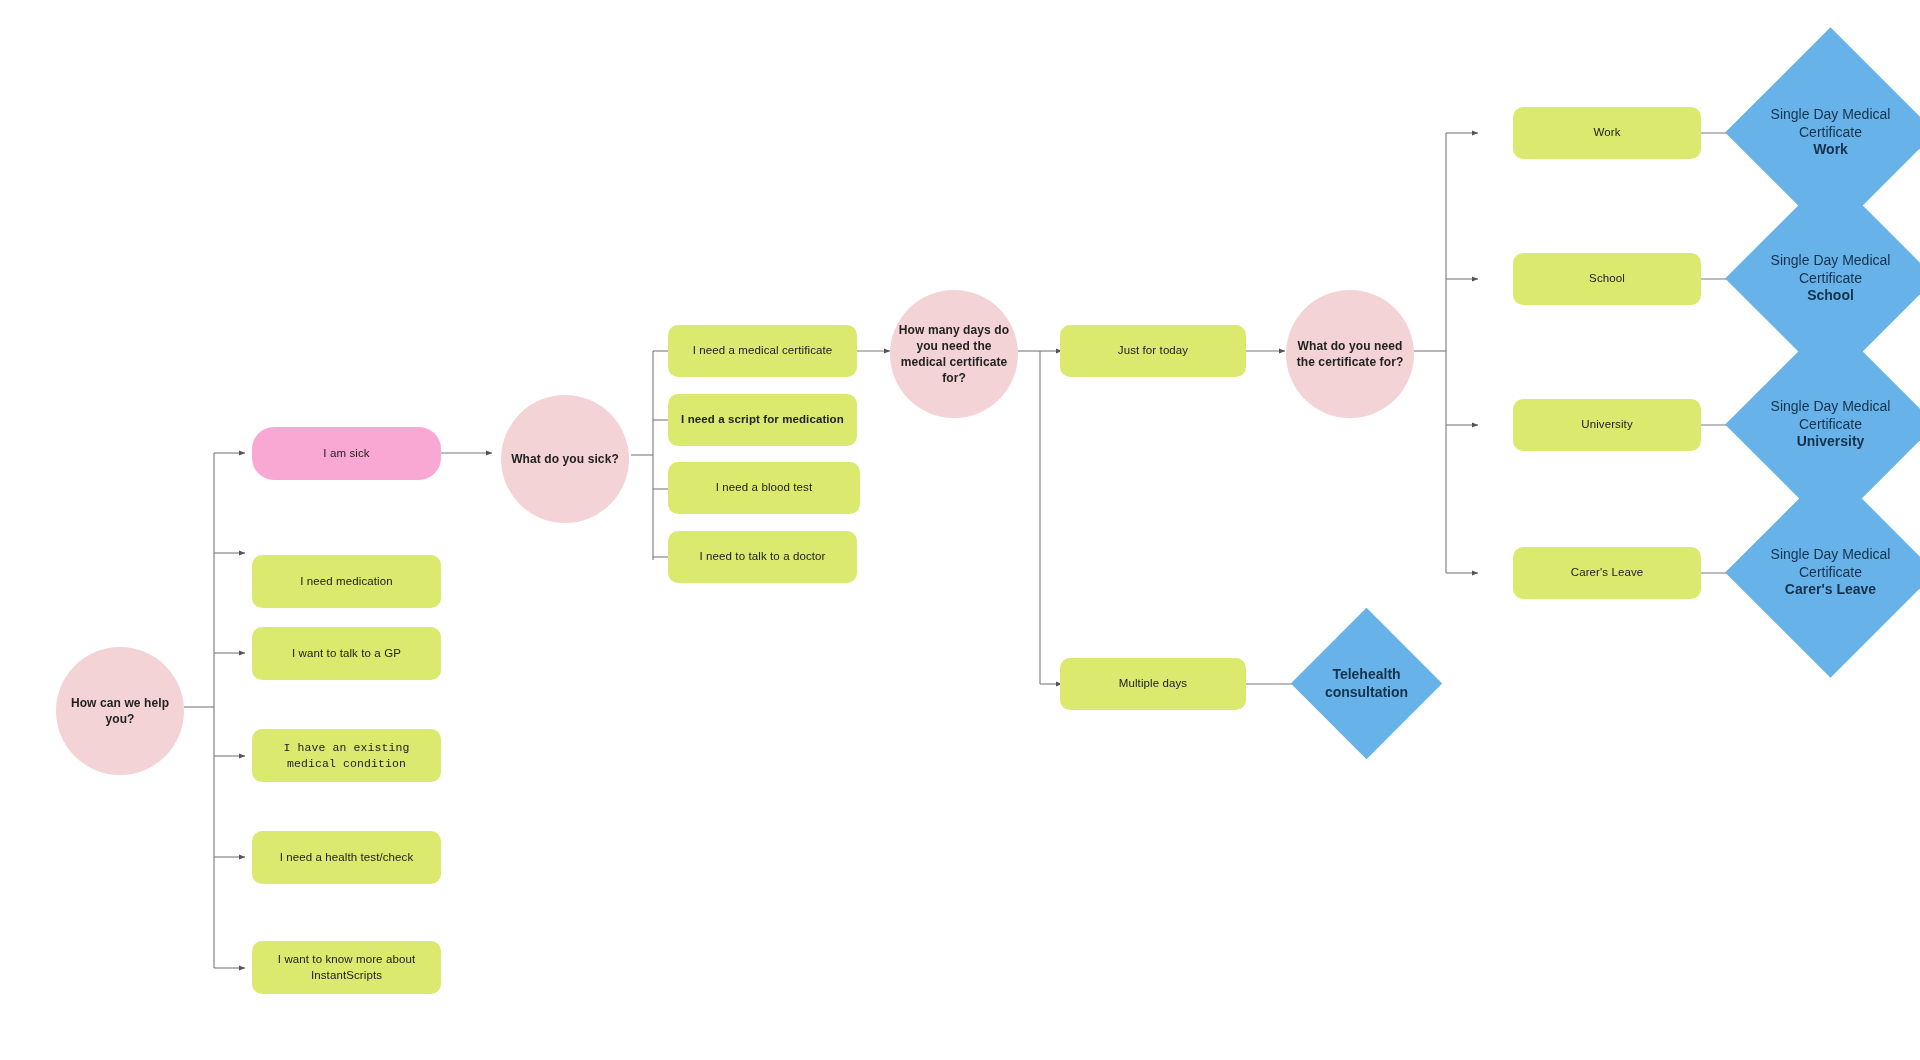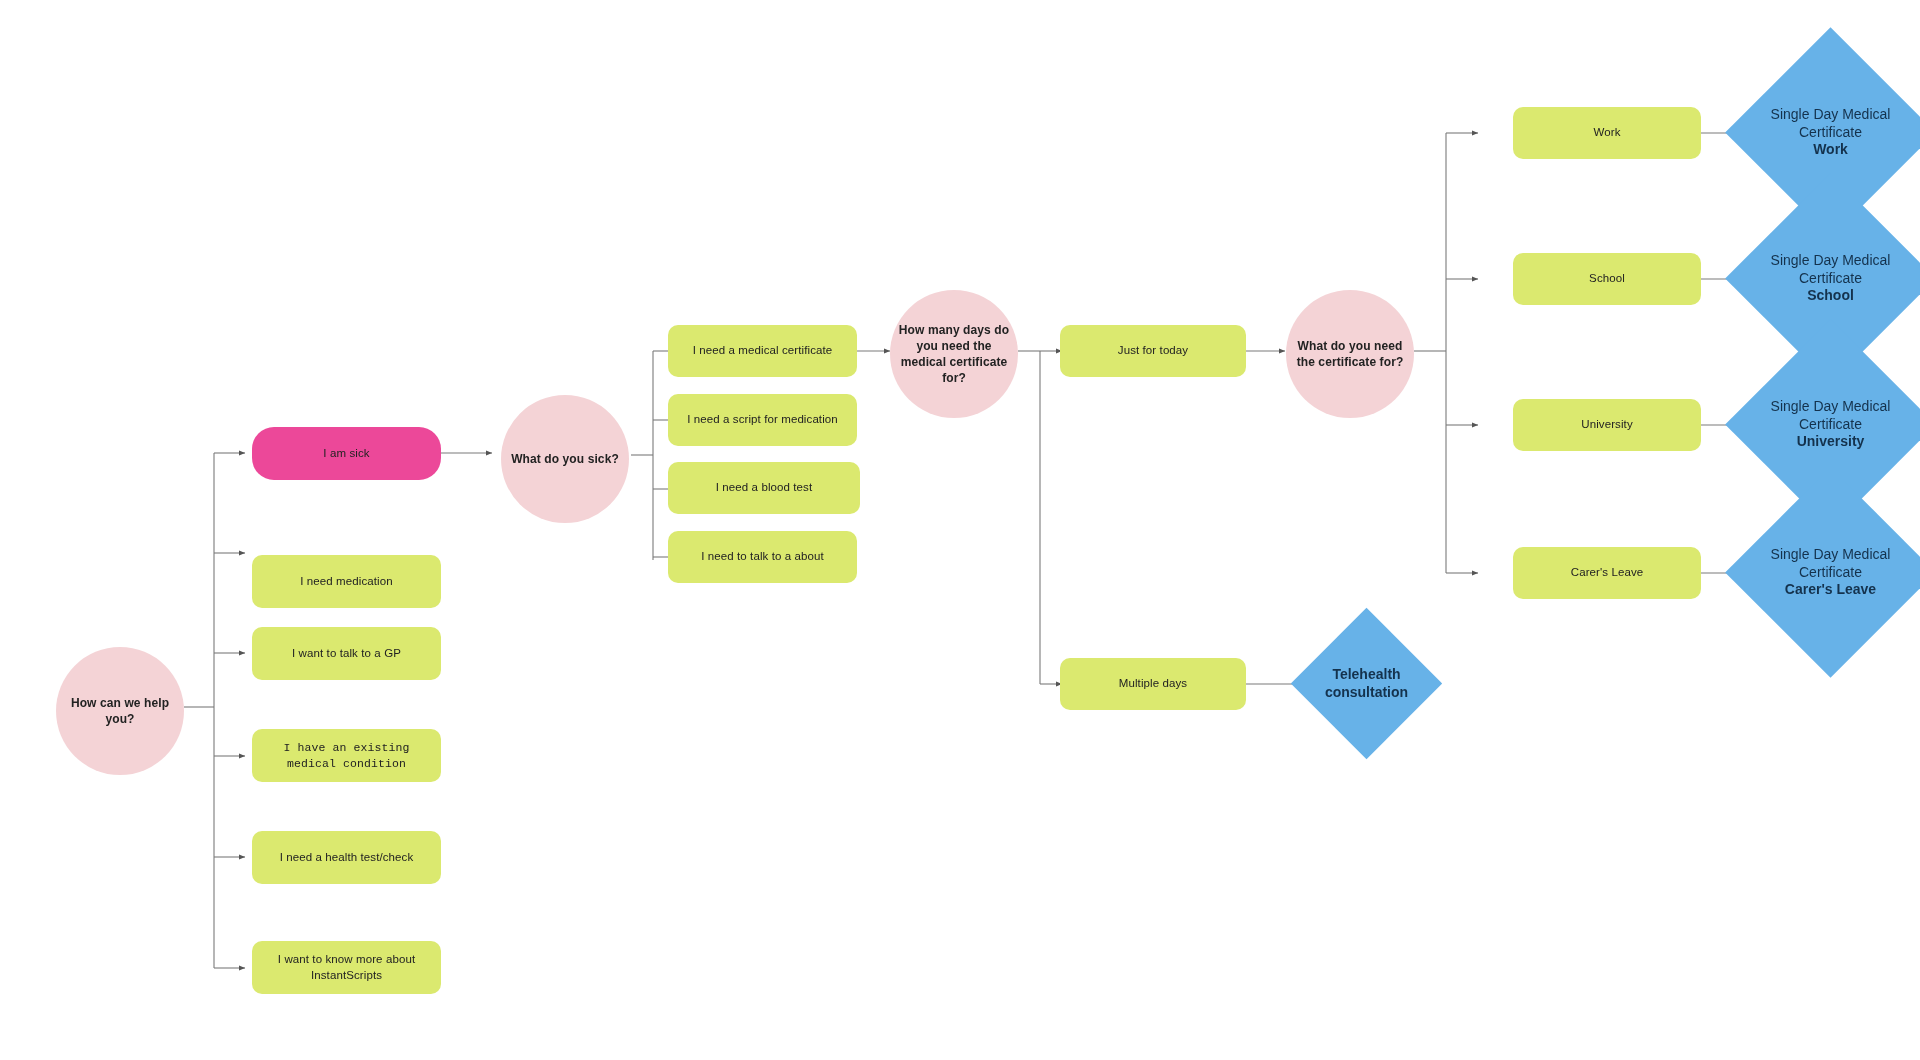--- a/index.html
+++ b/index.html
@@ -145,21 +145,21 @@
       <path d="M1700,279 L1745,279" marker-end="url(#arrow)"></path>
       <path d="M1700,425 L1745,425" marker-end="url(#arrow)"></path>
       <path d="M1700,573 L1745,573" marker-end="url(#arrow)"></path>
     </g>
   </svg>
 
   <div class="node circle" style="left: 56px; top: 647px; width: 128px; height: 128px; background: rgb(244, 211, 214);">
     <span>How can we help you?</span>
   </div>
 
-  <div class="node rect" style="left: 252px; top: 427px; width: 189px; height: 53px; background: #ec4899; border-radius: 22px;">
+  <div class="node rect" style="left: 252px; top: 427px; width: 189px; height: 53px; background: #f9a8d4; border-radius: 22px;">
     <span>I am sick</span>
   </div>
   <div class="node rect" style="left: 252px; top: 527px; width: 189px; height: 53px; background: rgb(219, 233, 111); margin-top: 28px;">
     <span>I need medication</span>
   </div>
   <div class="node rect" style="left: 252px; top: 627px; width: 189px; height: 53px; background: rgb(219, 233, 111);">
     <span>I want to talk to a GP</span>
   </div>
   <div class="node rect" style="left: 252px; top: 729px; width: 189px; height: 53px; background: rgb(219, 233, 111); font-family: Liberation Mono, monospace;">
     <span>I have an existing medical condition</span>
@@ -171,28 +171,28 @@
     <span>I want to know more about InstantScripts</span>
   </div>
 
   <div class="node circle" style="left: 501px; top: 395px; width: 128px; height: 128px; background: rgb(244, 211, 214);">
     <span>What do you sick?</span>
   </div>
 
   <div class="node rect" style="left: 668px; top: 325px; width: 189px; height: 52px; background: rgb(219, 233, 111);">
     <span>I need a medical certificate</span>
   </div>
-  <div class="node rect" style="left: 668px; top: 394px; width: 189px; height: 52px; background: rgb(219, 233, 111);">
+  <div class="node rect" style="left: 668px; top: 394px; width: 189px; height: 52px; background: rgb(219, 233, 111); font-weight: bold;">
     <span>I need a script for medication</span>
   </div>
   <div class="node rect" style="left: 668px; top: 462px; width: 192px; height: 52px; background: rgb(219, 233, 111);">
     <span>I need a blood test</span>
   </div>
   <div class="node rect" style="left: 668px; top: 531px; width: 189px; height: 52px; background: rgb(219, 233, 111);">
-    <span>I need to talk to a about</span>
+    <span>I need to talk to a doctor</span>
   </div>
 
   <div class="node circle" style="left: 890px; top: 290px; width: 128px; height: 128px; background: rgb(244, 211, 214);">
     <span>How many days do you need the medical certificate for?</span>
   </div>
 
   <div class="node rect" style="left: 1060px; top: 325px; width: 186px; height: 52px; background: rgb(219, 233, 111);">
     <span>Just for today</span>
   </div>
   <div class="node rect" style="left: 1060px; top: 658px; width: 186px; height: 52px; background: rgb(219, 233, 111);">

